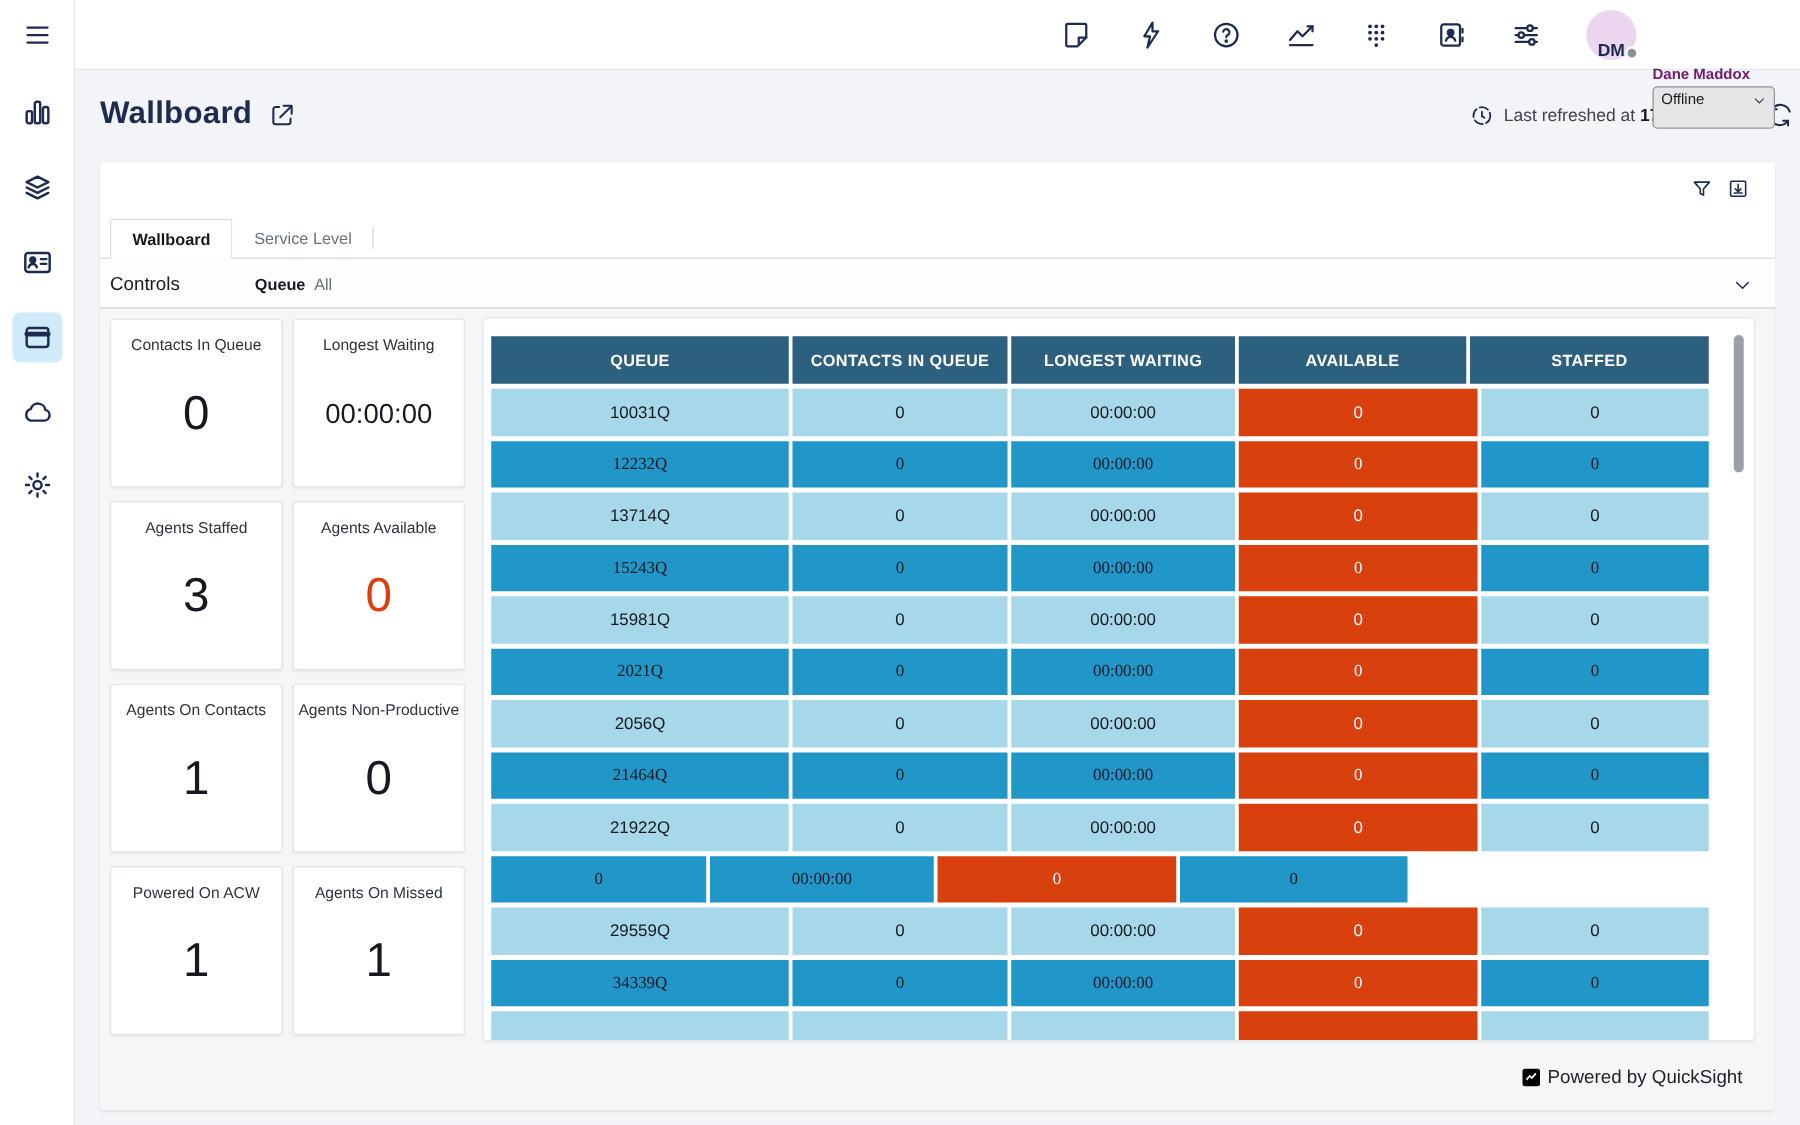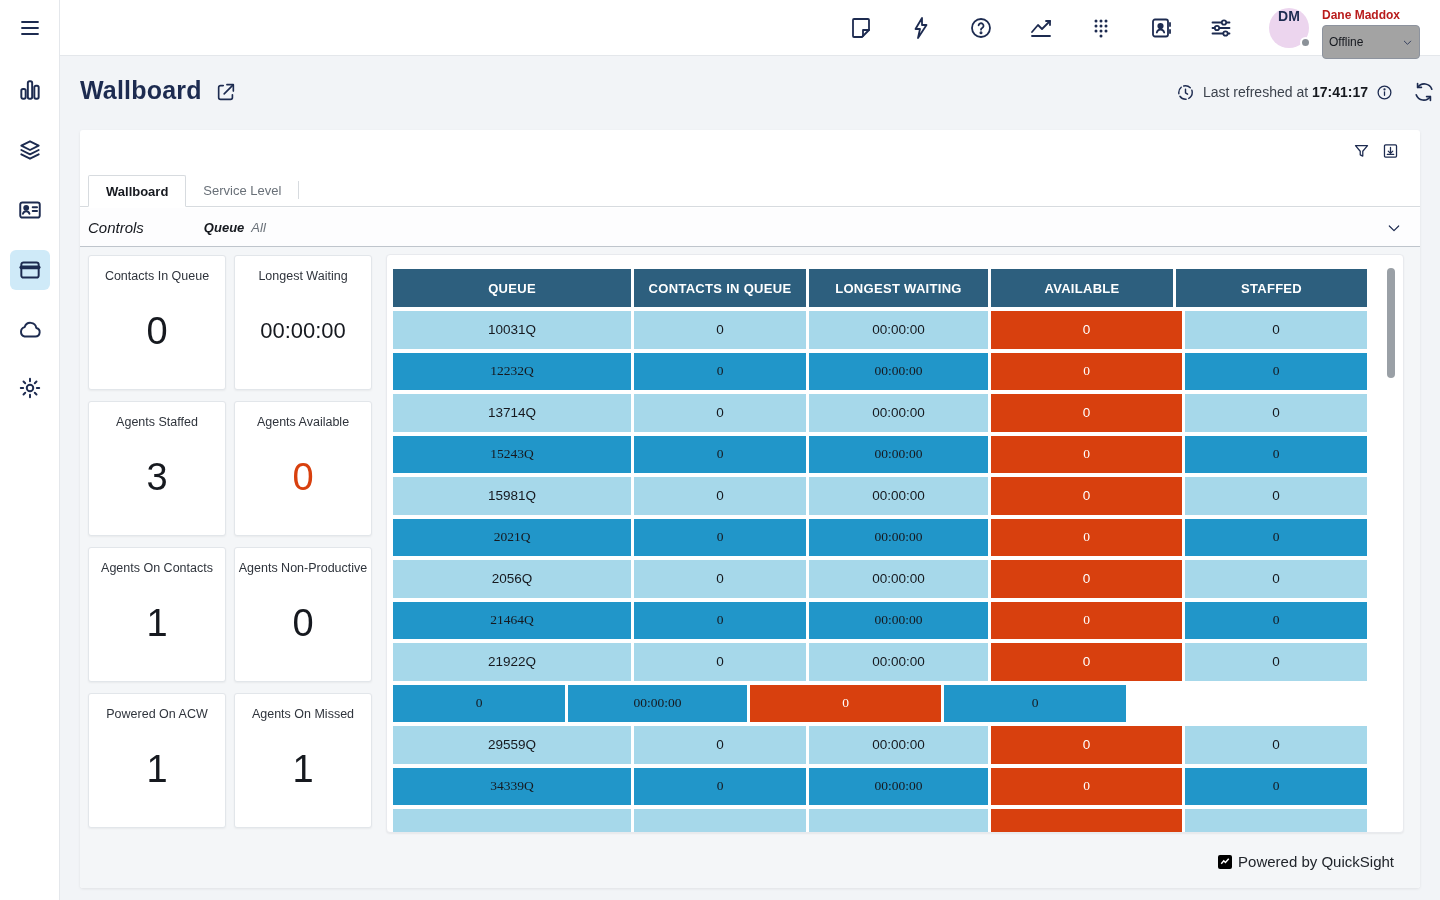--- a/index.html
+++ b/index.html
@@ -11,26 +11,26 @@
   html,body{width:1440px;height:900px;overflow:hidden;}
   body{font-family:"Liberation Sans",sans-serif;background:var(--page-bg);position:relative;color:#16191f;}
   svg{display:block;}
   .ic{stroke:var(--navy);fill:none;stroke-width:1.8;stroke-linecap:round;stroke-linejoin:round;}
 
   
   .topbar{position:absolute;left:0;top:0;width:1440px;height:56px;background:#fff;border-bottom:1px solid var(--border);z-index:6;}
   .topbar-icons{position:absolute;left:849px;top:16px;display:flex;gap:36px;}
   .tb-btn{width:24px;height:24px;cursor:pointer;}
   .avatar{position:absolute;left:1269px;top:8px;width:40px;height:40px;border-radius:50%;background:var(--avatar);
-          display:flex;align-items:flex-start;justify-content:center;font-weight:bold;font-size:14px;color:var(--navy);}
+          display:flex;align-items:flex-end;justify-content:center;font-weight:bold;font-size:14px;color:var(--navy);}
   .status-dot{position:absolute;right:-2px;bottom:0;width:11px;height:11px;border-radius:50%;background:#8b9198;border:2px solid #fff;}
   .user-block{position:absolute;left:1322px;top:8px;width:98px;}
-  .user-name{font-size:12px;font-weight:bold;color:#b91c1c;white-space:nowrap;}
-  .status-select{margin-top:3px;height:20px;border:1px solid #8d939e;border-radius:4px;background:#a3a3a3;
-                 display:flex;align-items:center;justify-content:space-between;padding:16px 6px;font-size:12px;color:#16191f;cursor:pointer;}
+  .user-name{font-size:12px;font-weight:bold;color:#701a75;white-space:nowrap;margin-top:44px;}
+  .status-select{margin-top:3px;height:20px;border:1px solid #8d939e;border-radius:4px;background:#e5e5e5;
+                 display:flex;align-items:flex-end;justify-content:space-between;padding:16px 6px;font-size:12px;color:#16191f;cursor:pointer;}
 
   
   .sidebar{position:absolute;left:0;top:0;width:60px;height:900px;background:#fff;border-right:1px solid var(--border);z-index:7;}
   .side-item{position:absolute;left:10px;width:40px;height:40px;border-radius:6px;display:flex;align-items:center;justify-content:center;cursor:pointer;}
   .side-item.active{background:var(--side-active);}
 
   
   .page-title{position:absolute;left:80px;top:76px;font-size:25px;font-weight:bold;color:var(--navy);letter-spacing:.2px;}
   .openlink{position:absolute;left:215px;top:81px;width:22px;height:22px;cursor:pointer;}
   .refresh-cluster{position:absolute;left:1176px;top:82px;height:20px;display:flex;align-items:center;gap:8px;justify-content:space-between;}
@@ -42,21 +42,21 @@
   .card{position:absolute;left:80px;top:130px;width:1340px;height:758px;background:#fff;border-radius:3px;
         box-shadow:0 1px 3px rgba(0,0,0,.08);overflow:hidden;}
   .card-tools{position:absolute;top:12px;right:21px;display:flex;gap:12px;}
   .tool-btn{width:17px;height:18px;cursor:pointer;}
   .tabbar{position:absolute;left:0;top:45px;width:100%;height:32px;border-bottom:1px solid #d7dbdf;display:flex;align-items:flex-end;padding-left:8px;}
   .tab{height:32px;display:flex;align-items:center;padding:0 17px;font-size:13px;cursor:pointer;}
   .tab.active{background:#fff;border:1px solid #d7dbdf;border-bottom:1px solid #fff;border-radius:2px 2px 0 0;font-weight:bold;color:#16191f;margin-bottom:-1px;}
   .tab.inactive{color:var(--muted);}
   .tab-divider{width:1px;height:18px;background:#d7dbdf;margin-bottom:7px;}
   .controls-row{position:absolute;left:0;top:78px;width:100%;height:39px;background:#fdfdfe;border-bottom:1px solid #bfc5cc;
-                display:flex;align-items:center;font-style:italic;}
+                display:flex;align-items:center;}
   .controls-label{font-size:15px;color:#16191f;margin-left:8px;}
   .ctl-filter{margin-left:60px;font-size:13px;}
   .ctl-filter b{margin-right:7px;}
   .ctl-filter span{color:var(--muted);margin-top:30px;}
   .controls-chevron{position:absolute;right:18px;top:12px;width:16px;height:16px;cursor:pointer;}
   .sheet{position:absolute;left:0;top:117px;width:100%;height:641px;background:var(--sheet-bg);}
 
   
   .kpi-grid{position:absolute;left:8px;top:8px;display:grid;grid-template-columns:138px 138px;gap:11px 8px;grid-auto-rows:135px;}
   .kpi-card{background:#fff;border:1px solid #e2e6ea;border-radius:3px;box-shadow:0 1px 2px rgba(0,0,0,.05);

